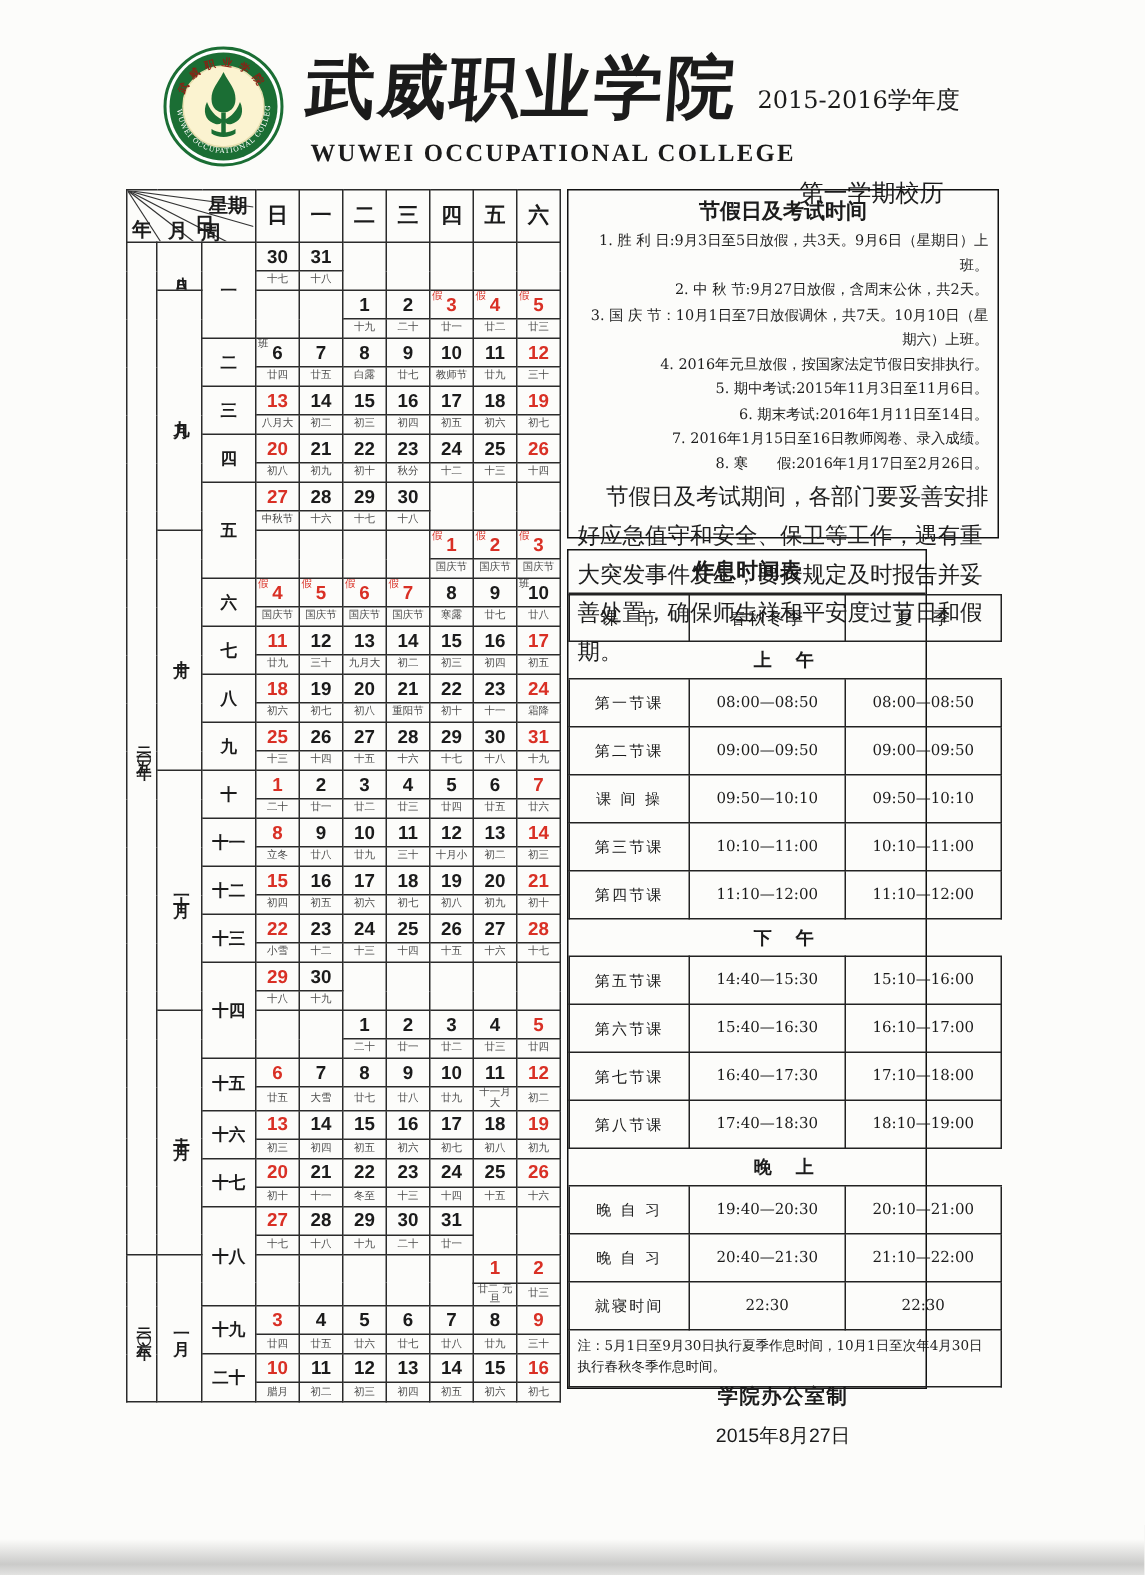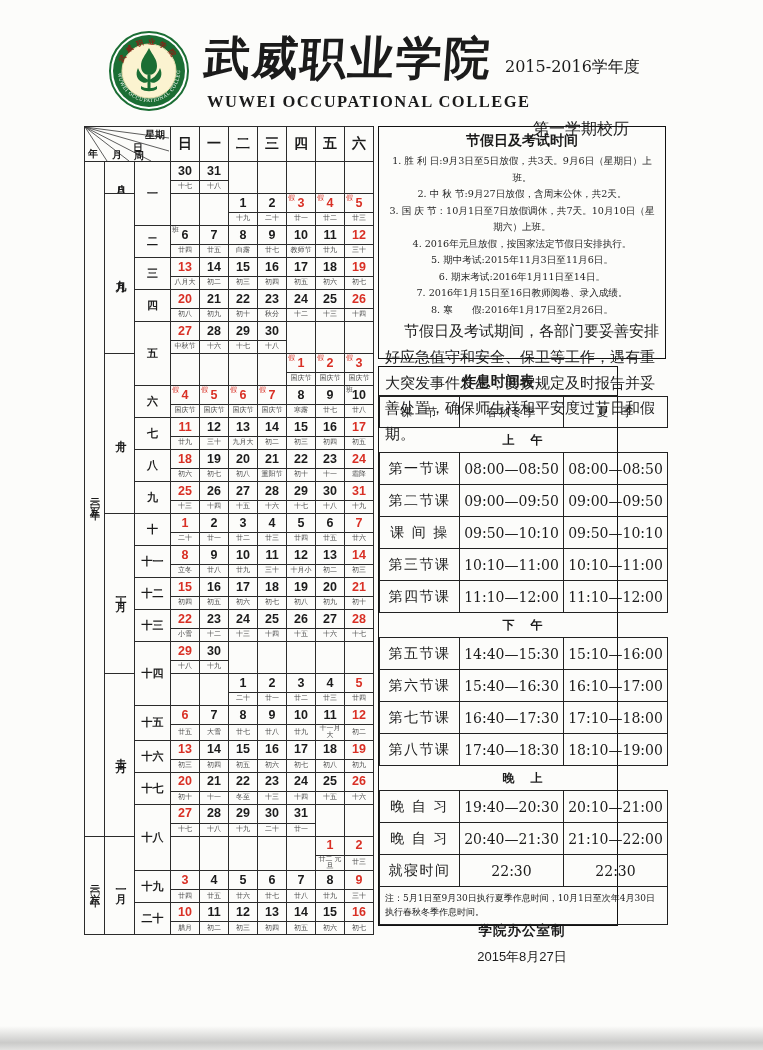--- a/index.html
+++ b/index.html
@@ -25,33 +25,33 @@
   #cal td.date.red{color:#d93025;}
   #cal td.lunar{font-size:7px;color:#4a4a4a;line-height:1.05;padding:0 1px;}
   #cal .badge{position:absolute;top:0px;left:1px;font-size:7px;font-weight:normal;line-height:1;}
   #cal .badge.jia{color:#d93025;}
   #cal .badge.ban{color:#444;}
   #cal td.vcell{font-size:11px;font-weight:600;}
   #cal td.vcell span{writing-mode:vertical-rl;text-orientation:upright;letter-spacing:3px;display:inline-block;}
   #cal td.year{font-size:10px;}
   #cal td.wk{font-size:11px;font-weight:600;}
   #cal td.corner{position:relative;padding:0;}
-  #cal .corner-label{position:absolute;font-size:10px;line-height:1;}
+  #cal .corner-label{position:absolute;font-size:13px;line-height:1;}
   #cal td.empty{background:#fcfcfa;}
 
   
   #notices{position:absolute;left:378px;top:126px;width:288px;height:233px;border:1.5px solid #111;box-sizing:border-box;padding:4px 6px 2px 6px;}
   #notices .title{text-align:center;font-size:14px;font-weight:bold;margin:1px 0 3px 0;}
-  #notices .item{font-size:9.6px;line-height:1.72;color:#1d1d1d;text-align:center;}
+  #notices .item{font-size:9.6px;line-height:1.72;color:#1d1d1d;text-align:right;}
   #notices .para{font-size:15px;line-height:1.72;color:#1d1d1d;text-indent:19px;margin-top:1px;}
 
   #sched{position:absolute;left:378px;top:366px;width:240px;border:1.5px solid #111;box-sizing:border-box;}
   #sched .title{text-align:center;font-size:14.5px;font-weight:bold;height:28px;line-height:28px;border-bottom:1px solid #222;}
   #sched table{border-collapse:collapse;table-layout:fixed;width:100%;}
-  #sched td{border:1px solid #222;text-align:center;font-size:14px;padding:0;}
+  #sched td{border:1px solid #222;text-align:center;font-size:10px;padding:0;}
   #sched tr.h td{height:30px;font-size:11.5px;letter-spacing:1px;}
   #sched tr.sec td{height:24px;font-weight:600;font-size:12px;letter-spacing:2px;border-left:none;border-right:none;}
   #sched tr.d td{height:31px;}
   #sched td.lbl{letter-spacing:1.5px;}
   #sched td.note{font-size:9px;text-align:left;line-height:1.6;padding:4px 5px;letter-spacing:0;}
   #sched table, #sched td.noline{border-left:none;border-right:none;}
 
   #footer{position:absolute;left:378px;top:922px;width:288px;text-align:center;font-family:"Liberation Sans",sans-serif;}
   #footer .l1{font-size:13.5px;font-weight:600;letter-spacing:1px;}
   #footer .l2{font-size:13px;margin-top:8px;}

